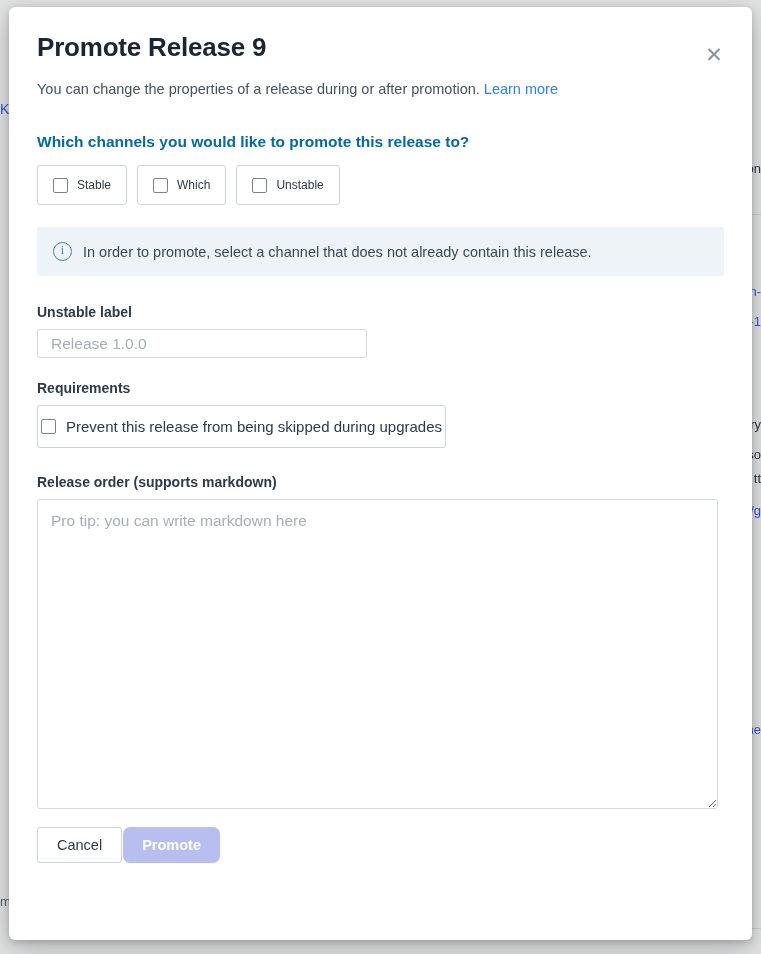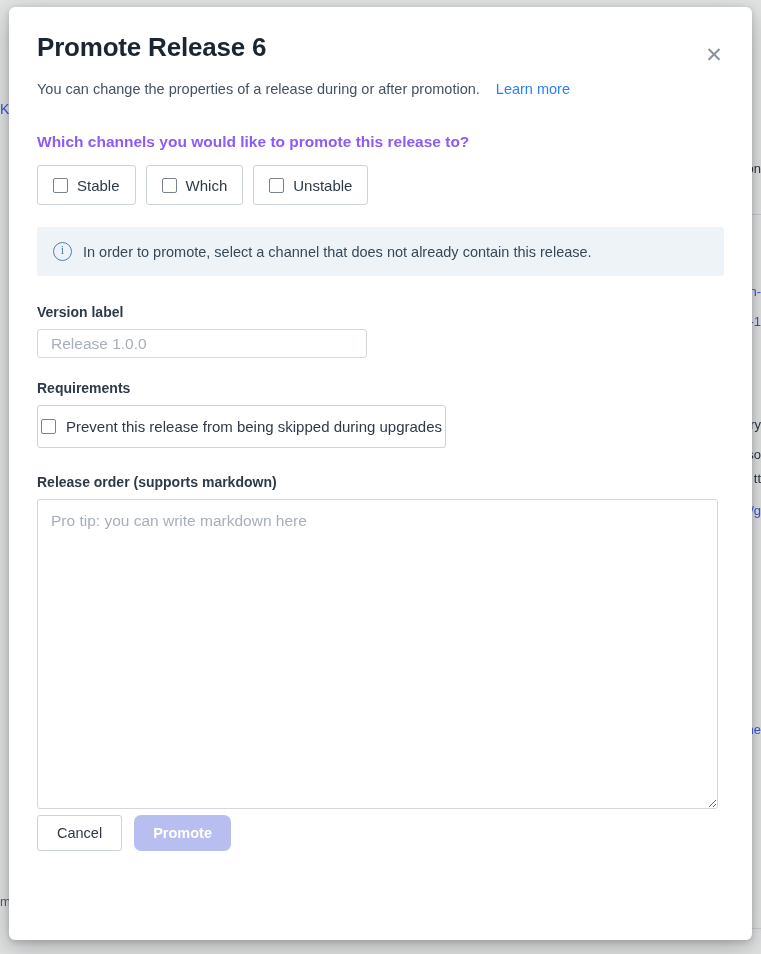--- a/index.html
+++ b/index.html
@@ -116,27 +116,26 @@
   #dialog-subtitle {
     font-size: 14.5px;
     color: #45525f;
     margin: 0 0 34px 0;
     line-height: 1.4;
   }
   #learn-more-link {
     color: #2d7ff9;
     text-decoration: none;
     cursor: pointer;
-    margin-left: 12px;
   }
 
   #channels-question {
     font-size: 15.5px;
     font-weight: bold;
-    color: #8b5cf6;
+    color: #0369a1;
     margin: 0 0 14px 0;
   }
 
   #channel-options {
     display: flex;
     gap: 10px;
     margin-bottom: 22px;
   }
   .channel-chip {
     display: flex;
@@ -144,21 +143,21 @@
     gap: 9px;
     border: 1px solid #ccd3da;
     border-radius: 3px;
     padding: 10px 15px;
     background: #fff;
     cursor: pointer;
     box-sizing: border-box;
     height: 40px;
   }
   .chip-label {
-    font-size: 15px;
+    font-size: 12px;
     color: #2e3a47;
     white-space: nowrap;
   }
   .cbox {
     width: 13px;
     height: 13px;
     border: 1px solid #7a838d;
     border-radius: 2px;
     background: #fff;
     flex: 0 0 auto;
@@ -238,27 +237,27 @@
     height: 310px;
     box-sizing: border-box;
     border: 1px solid #d3d8de;
     border-radius: 3px;
     padding: 12px 13px;
     font-size: 15.5px;
     color: #2e3a47;
     font-family: "Liberation Sans", sans-serif;
     resize: vertical;
     outline: none;
-    margin-bottom: 6px;
+    margin-bottom: 18px;
   }
   #release-notes-textarea::placeholder { color: #a7afb8; }
 
   #dialog-footer {
     display: flex;
-    gap: 12px;
+    gap: 1px;
     align-items: center;
   }
   #cancel-button {
     font-size: 14.5px;
     color: #2e3a47;
     background: #fff;
     border: 1px solid #ccd3da;
     border-radius: 3px;
     padding: 9px 19px;
     cursor: pointer;
@@ -293,21 +292,21 @@
   <div class="bg-right-text" style="top:503px;">/g</div>
   <div class="bg-right-text" style="top:722px;">.ne</div>
   <div class="bg-rule" style="top:928px; width:18px;"></div>
 </div>
 
 <div id="modal-overlay"></div>
 
 <div id="promote-dialog">
   <div class="dialog-inner">
 
-    <h1 id="dialog-title">Promote Release 6</h1>
+    <h1 id="dialog-title">Promote Release 9</h1>
 
     <button id="close-button">✕</button>
 
     <p id="dialog-subtitle">
       <span>You can change the properties of a release during or after promotion.</span>
       <a id="learn-more-link" href="#">Learn more</a>
     </p>
 
     <p id="channels-question">Which channels you would like to promote this release to?</p>
 
@@ -324,21 +323,21 @@
         <span class="cbox"></span>
         <span class="chip-label">Unstable</span>
       </label>
     </div>
 
     <div id="info-callout">
       <span id="info-icon">i</span>
       <span id="info-text">In order to promote, select a channel that does not already contain this release.</span>
     </div>
 
-    <p class="field-label">Version label</p>
+    <p class="field-label">Unstable label</p>
     <input id="version-label-input" type="text" placeholder="Release 1.0.0" style="">
 
     <p class="field-label">Requirements</p>
     <label id="requirements-box">
       <span class="cbox"></span>
       <span id="requirement-label">Prevent this release from being skipped during upgrades</span>
     </label>
 
     <p class="field-label">Release order (supports markdown)</p>
     <textarea id="release-notes-textarea" placeholder="Pro tip: you can write markdown here" style=""></textarea>

